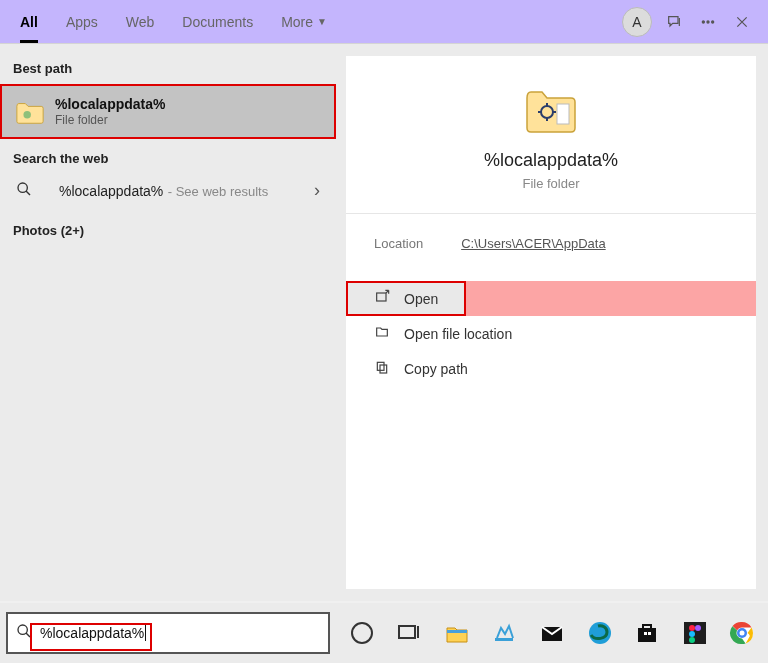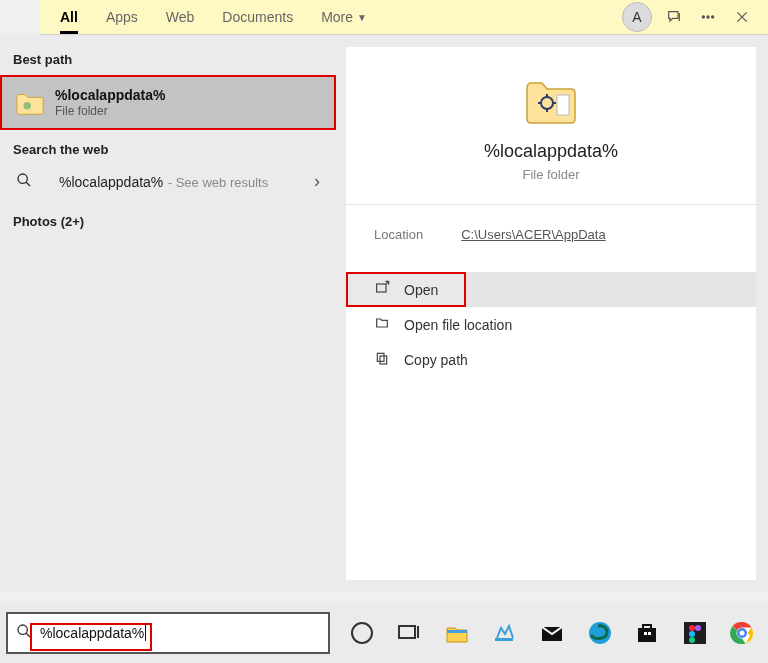--- a/index.html
+++ b/index.html
@@ -1,20 +1,20 @@
 <!DOCTYPE html>
 <html><head>
 <meta charset="utf-8">
 <style>
 * { margin: 0; padding: 0; box-sizing: border-box; font-family: "Segoe UI", Tahoma, sans-serif; }
 body { width: 768px; height: 663px; background: #f0f0f0; position: relative; overflow: hidden; }
 
 .header {
-  height: 35px; background: #fef9c3; display: flex; align-items: center;
-  border-bottom: 1px solid #d4d4d4; padding: 0 6px; justify-content: space-between; margin-left: 40px;
+  height: 44px; background: #c4b5fd; display: flex; align-items: center;
+  border-bottom: 1px solid #d4d4d4; padding: 0 6px; justify-content: space-between;
 }
 .tabs { display: flex; align-items: center; height: 100%; }
 .tab { padding: 0 14px; height: 100%; display: flex; align-items: center; font-size: 14px; color: #666; cursor: pointer; position: relative; }
 .tab.active { color: #000; font-weight: 600; }
 .tab.active::after { content: ""; position: absolute; bottom: 0; left: 14px; right: 14px; height: 3px; background: #000; }
 .more-chev { margin-left: 4px; font-size: 10px; }
 .header-right { display: flex; align-items: center; gap: 10px; padding-right: 8px; }
 .avatar-circle { width: 30px; height: 30px; border-radius: 50%; background: #dcdcdc; border: 1px solid #bbb; display: flex; align-items: center; justify-content: center; font-size: 14px; color: #333; }
 .hicon { width: 24px; height: 24px; display: flex; align-items: center; justify-content: center; color: #555; cursor: pointer; }
 .hicon svg { width: 16px; height: 16px; stroke: currentColor; fill: none; stroke-width: 1.8; }
@@ -47,21 +47,21 @@
 .preview-sub { font-size: 13px; color: #888; margin-top: 5px; }
 .loc-row { display: flex; padding: 22px 28px; gap: 38px; font-size: 13px; }
 .loc-row .k { color: #777; }
 .loc-row .v { color: #555; text-decoration: underline; cursor: pointer; }
 
 .actions { margin-top: 8px; }
 .action {
   display: flex; align-items: center; gap: 14px; padding: 8px 28px; font-size: 14px; color: #333; cursor: pointer;
 }
 .action.sel { background: #e9e9e9; border: 2px solid #d00; padding: 6px 26px; width: max-content; min-width: 100px; margin-left: 0; }
-.action.sel-wrapper { background: #e5e5e5; width:100%; padding:0; }
+.action.sel-wrapper { background: #fca5a5; width:100%; padding:0; }
 .action svg { width: 16px; height: 16px; stroke: #444; fill: none; stroke-width: 1.8; }
 
 .searchbar { position: absolute; bottom: 0; left: 0; height: 60px; width: 336px; background: #ebebeb; display: flex; align-items: center; padding: 8px 6px; }
 .search-box { flex: 1; border: 2px solid #555; background: #fff; height: 42px; display: flex; align-items: center; padding: 0 8px; gap: 8px; }
 .search-box svg { width: 16px; height: 16px; stroke: #333; fill: none; stroke-width: 2; }
 .search-val { font-size: 14px; color: #111; border-right: 1px solid #111; padding-right: 1px; }
 .search-highlight { position: absolute; border: 2px solid #d00; pointer-events: none; left: 30px; bottom: 12px; width: 122px; height: 28px; }
 
 .taskbar { position: absolute; bottom: 0; left: 336px; right: 0; height: 60px; background: #ebebeb; display: flex; align-items: center; gap: 16px; padding: 0 10px; }
 .tb-icon { width: 32px; height: 32px; display: flex; align-items: center; justify-content: center; cursor: pointer; }

